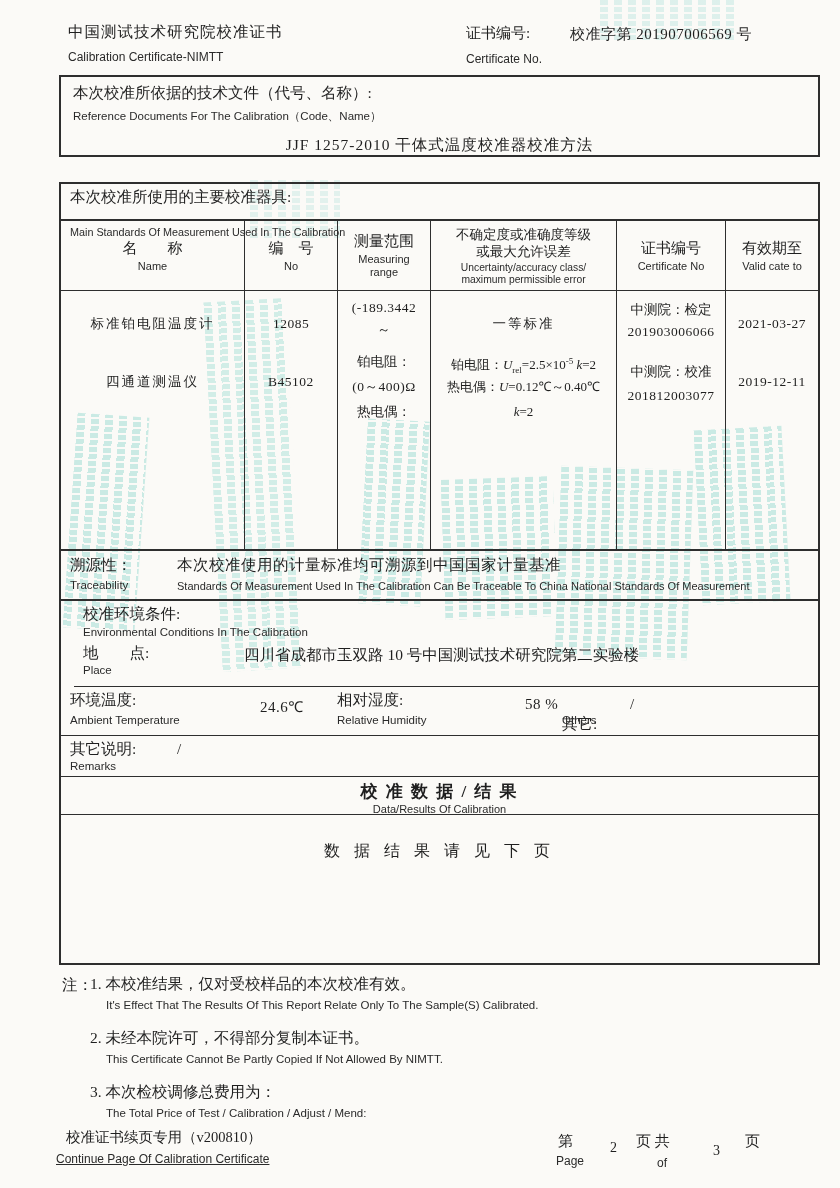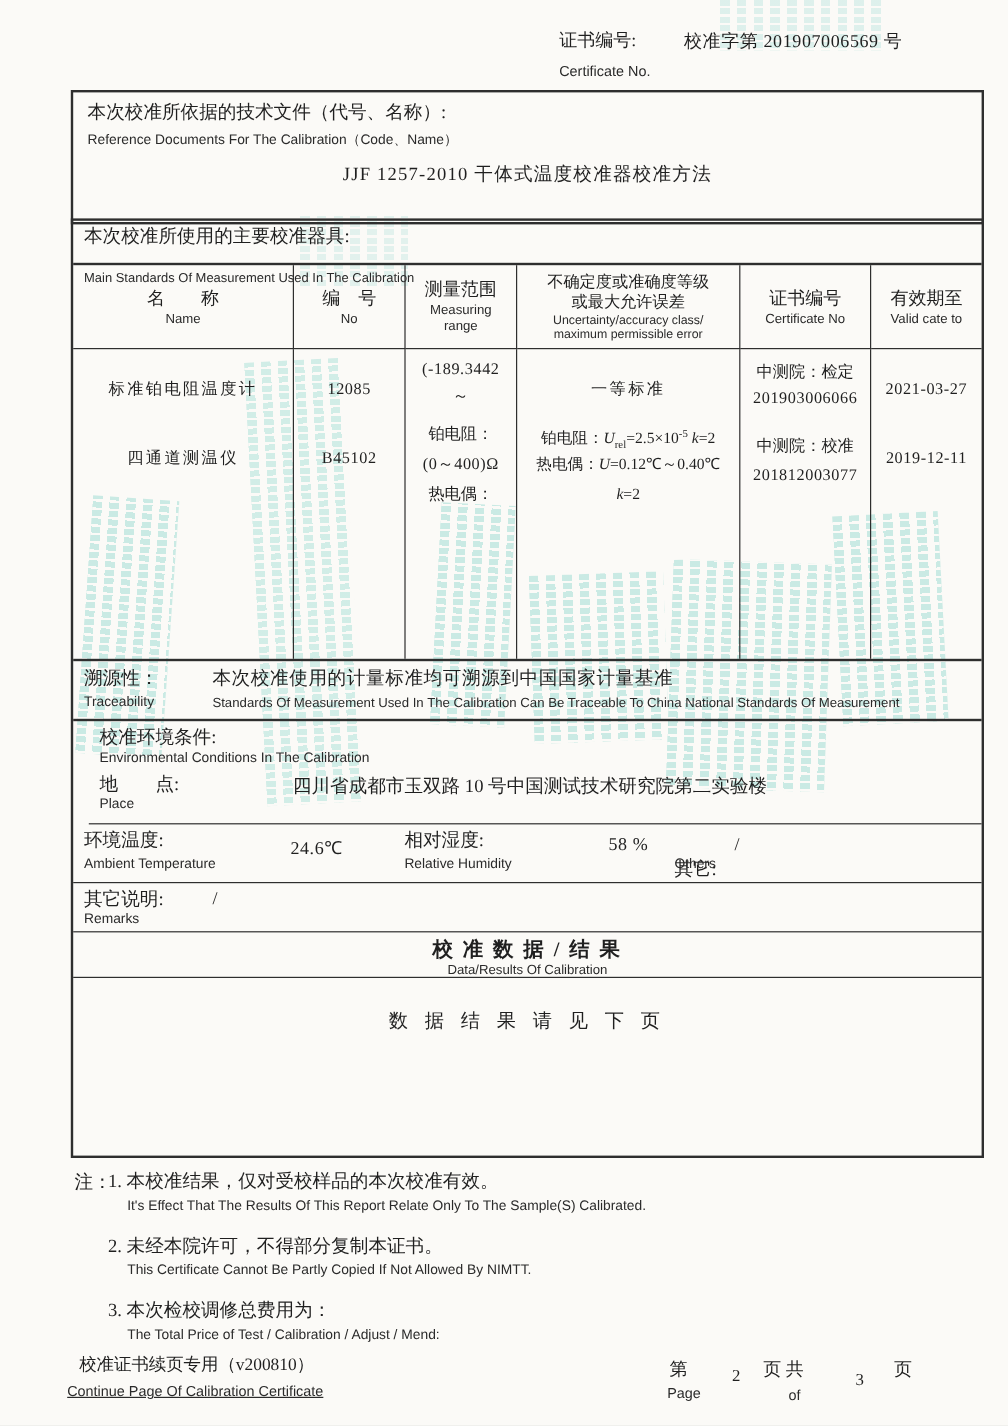--- a/index.html
+++ b/index.html
@@ -24,21 +24,21 @@
 
   
   .hdr-title-zh { font-size:15.5px; letter-spacing:1px; }
   .hdr-title-en { font-size:12px; margin-top:7px; }
   .hdr-no-label { font-size:15px; }
   .hdr-no-en { font-size:12px; margin-top:9px; }
   .hdr-no-value { font-size:15px; letter-spacing:.5px; }
 
   
   .box1 {
-    left:59px; top:75px; width:761px; height:112px;
+    left:59px; top:75px; width:761px; height:82px;
     border:2px solid #2e2e2e; padding:6px 12px;
   }
   .box1-zh { font-size:15.5px; }
   .box1-en { font-size:11.5px; margin-top:5px; }
   .box1-val { font-size:15.5px; text-align:center; margin-top:11px; letter-spacing:1px; }
 
   
   .box2 {
     left:59px; top:182px; width:761px; height:783px;
     border:2px solid #2e2e2e; display:flex; flex-direction:column;
@@ -82,21 +82,21 @@
   .env { height:86px; border-bottom:1.5px solid #2e2e2e; position:relative;margin-left:13px; }
   .env-cond-zh { left:9px; top:3px; font-size:15.5px; }
   .env-cond-en { left:9px; top:25px; font-size:11.5px; }
   .env-place-zh { left:9px; top:42px; font-size:15.5px; }
   .env-place-en { left:9px; top:63px; font-size:11.5px; }
   .env-place-val { left:170px; top:44px; font-size:15.5px; }
 
   .ambient { height:49px; border-bottom:1.5px solid #2e2e2e; position:relative; }
   .amb-zh { font-size:15.5px; top:3px; }
   .amb-en { font-size:11.5px; top:27px; }
-  .amb-val { font-size:15px; top:9px; }
+  .amb-val { font-size:15px; top:9px;margin-left:18px; }
 
   .remarks { height:41px; border-bottom:1.5px solid #2e2e2e; position:relative; }
   .rem-zh { left:9px; top:3px; font-size:15.5px; }
   .rem-en { left:9px; top:24px; font-size:11.5px; }
   .rem-val { left:116px; top:5px; font-size:15px; }
 
   .res-title { height:38px; border-bottom:1.5px solid #2e2e2e; text-align:center; }
   .res-title-zh { font-size:17px; letter-spacing:2px; margin-top:3px; font-weight:bold; }
   .res-title-en { font-size:11px; margin-top:0; }
   .res-body { flex:1; text-align:center; padding-top:26px; }
@@ -124,20 +124,24 @@
   <div class="wm" style="left:213px;top:300px;width:82px;height:370px;transform:rotate(-3deg);opacity:.85;"></div>
   <div class="wm" style="left:363px;top:420px;width:62px;height:185px;transform:rotate(3deg);"></div>
   <div class="wm" style="left:443px;top:478px;width:112px;height:140px;transform:rotate(-2deg);"></div>
   <div class="wm" style="left:558px;top:468px;width:132px;height:190px;transform:rotate(2deg);"></div>
   <div class="wm" style="left:698px;top:428px;width:88px;height:175px;transform:rotate(-3deg);"></div>
   <div class="wm" style="left:600px;top:0;width:135px;height:42px;opacity:.6;"></div>
   <div class="wm" style="left:250px;top:180px;width:90px;height:60px;opacity:.5;"></div>
 
   <div class="layer">
 
+    <div class="abs" style="left:68px;top:22px;">
+      <div class="zh hdr-title-zh">中国测试技术研究院校准证书</div>
+      <div class="en hdr-title-en">Calibration Certificate-NIMTT</div>
+    </div>
     <div class="abs" style="left:466px;top:24px;">
       <div class="zh hdr-no-label">证书编号:</div>
       <div class="en hdr-no-en">Certificate No.</div>
     </div>
     <div class="abs zh hdr-no-value" style="left:570px;top:25px;">校准字第 201907006569 号</div>
 
     <div class="abs box1">
       <div class="zh box1-zh">本次校准所依据的技术文件（代号、名称）:</div>
       <div class="en box1-en">Reference Documents For The Calibration（Code、Name）</div>
       <div class="zh box1-val">JJF 1257-2010  干体式温度校准器校准方法</div>

